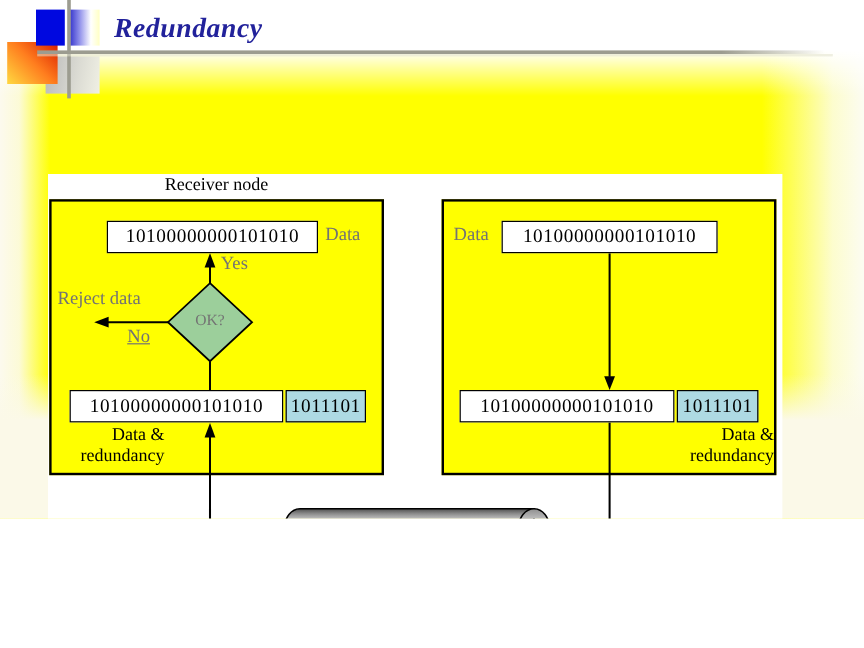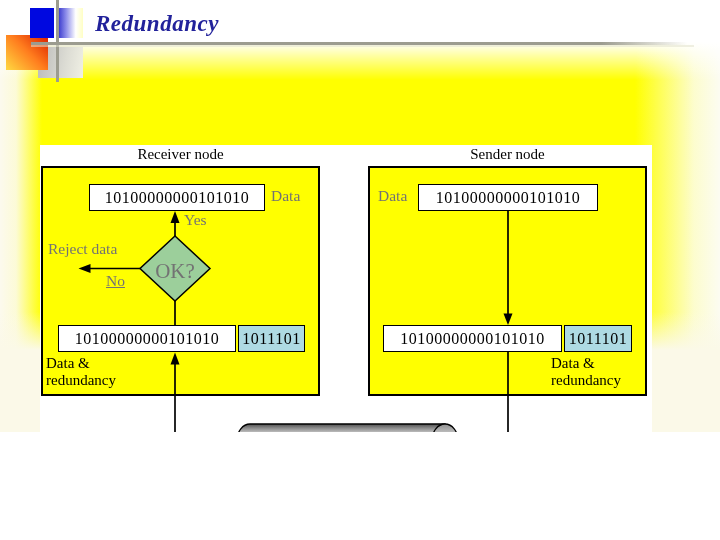--- a/index.html
+++ b/index.html
@@ -52,22 +52,22 @@
   #rx-payload-box{left:18px;top:180px;width:178px;}
   #rx-red-box{left:198px;top:180px;width:67px;}
   #tx-payload-box{left:343px;top:180px;width:179px;}
   #tx-red-box{left:524px;top:180px;width:68px;}
   .lbl{font-size:15.5px;color:#737373;z-index:7;white-space:nowrap;}
   #rx-data-label{left:231px;top:42px;}
   #tx-data-label{left:338px;top:42px;}
   #yes-label{left:144px;top:66px;text-align:center;}
   #reject-label{left:8px;top:95px;text-align:right;}
   #no-label{left:66px;top:127px;text-decoration:underline;}
-  #ok-label{left:105px;top:114px;width:60px;text-align:center;font-size:21px;}
-  .dr-label{top:210px;text-align:left;font-size:15px;line-height:17px;color:#000;z-index:7;}
+  #ok-label{left:105px;top:114px;width:60px;text-align:center;font-size:13px;}
+  .dr-label{top:210px;text-align:right;font-size:15px;line-height:17px;color:#000;z-index:7;}
   #rx-dr-label{left:6px;width:91px;}
   #tx-dr-label{left:511px;width:94px;}
   #medium-label{left:197px;top:287px;width:208px;text-align:center;
     font-size:15.5px;line-height:18px;color:#000;z-index:7;}
   .cline{stroke:#000;stroke-width:1.7;}
   .arrowhead{fill:#000;stroke:none;}
   #ok-diamond{fill:var(--diamond-green,#9ccf9b);stroke:#000;stroke-width:1.5;}
   .cyl-outline{stroke:#000;stroke-width:1.3;}
 </style>
 </head>
@@ -80,21 +80,20 @@
   <div class="deco" id="deco-blue-sq"></div>
   <div class="deco" id="deco-bluefade-sq"></div>
   <div class="deco" id="deco-vline"></div>
   <div class="deco" id="deco-hline"></div>
 
   <h1 id="slide-title">Redundancy</h1>
 
   <div id="panel">
 
     <div class="abs node-label" id="receiver-label">Receiver node</div>
-    <div class="abs node-label" id="sender-label">Sender node</div>
 
     <div class="abs node-box" id="receiver-box"></div>
     <div class="abs node-box" id="sender-box"></div>
 
     <svg id="connectors" width="612" height="317" viewBox="0 0 612 317">
       <defs>
         <linearGradient id="cylBody" x1="0" y1="0" x2="0" y2="1">
           <stop offset="0" stop-color="#4f4f4f"></stop>
           <stop offset=".12" stop-color="#8a8a8a"></stop>
           <stop offset=".38" stop-color="#f2f2f2"></stop>

